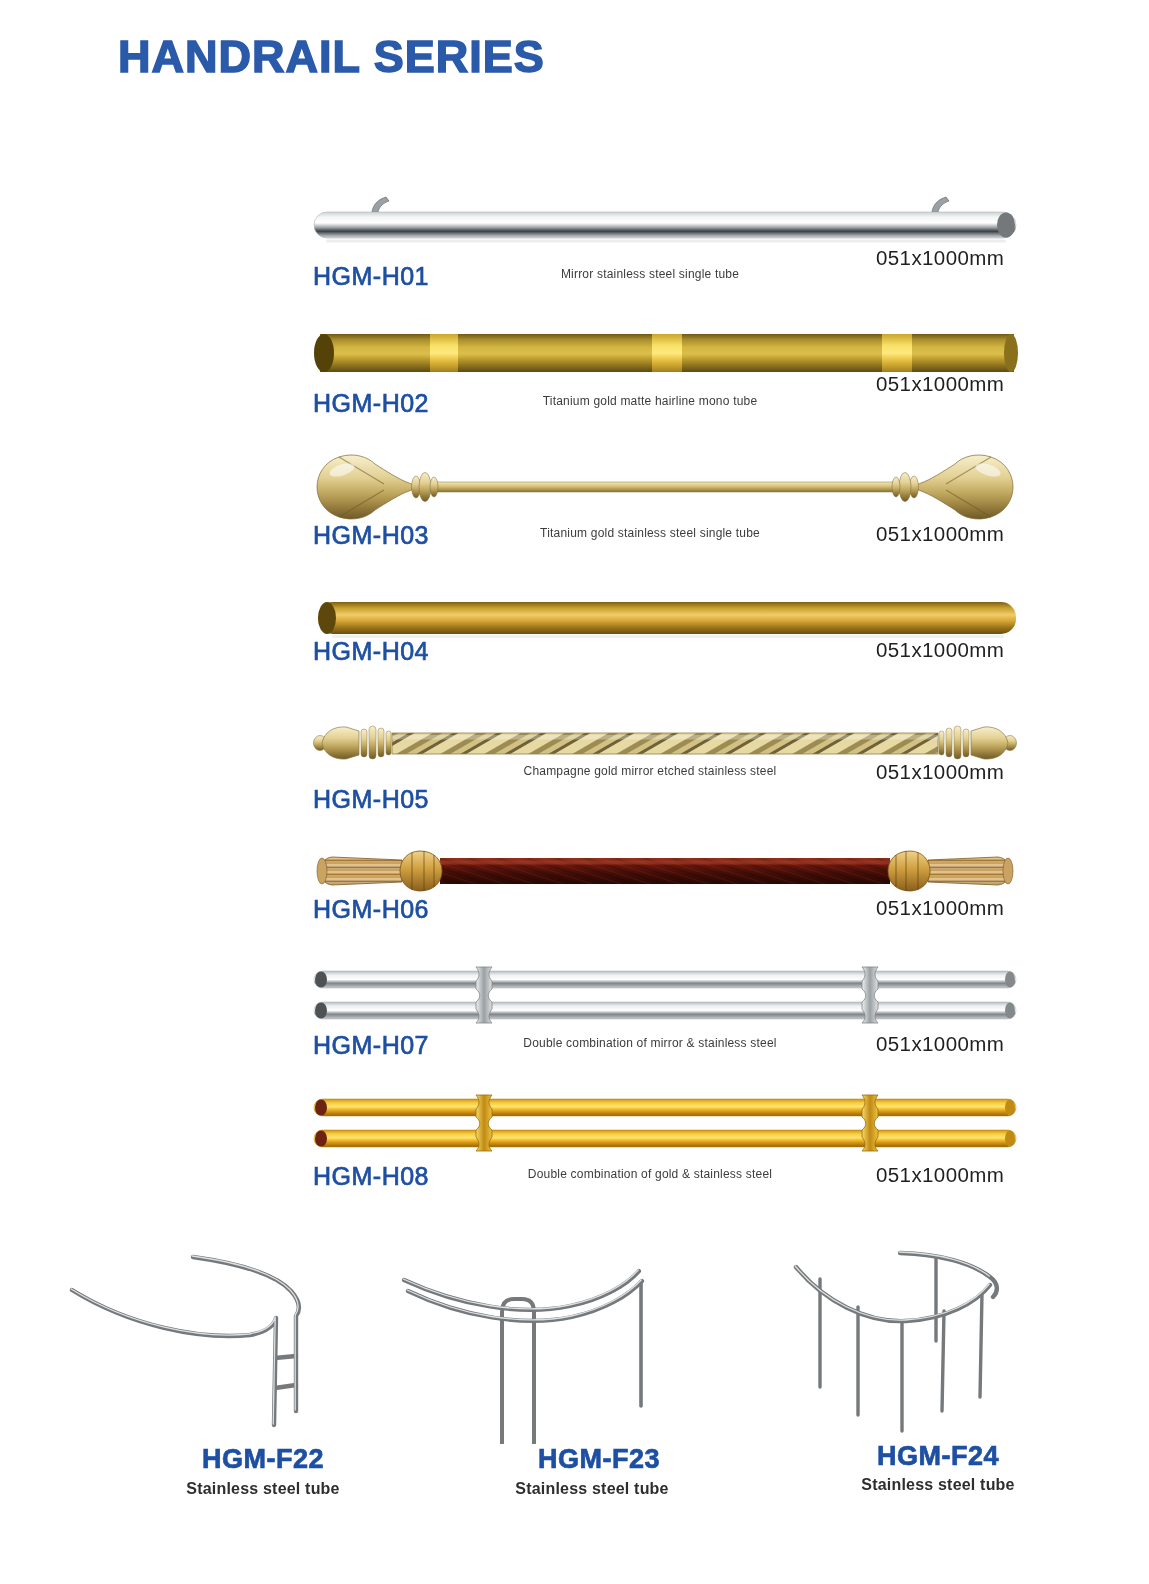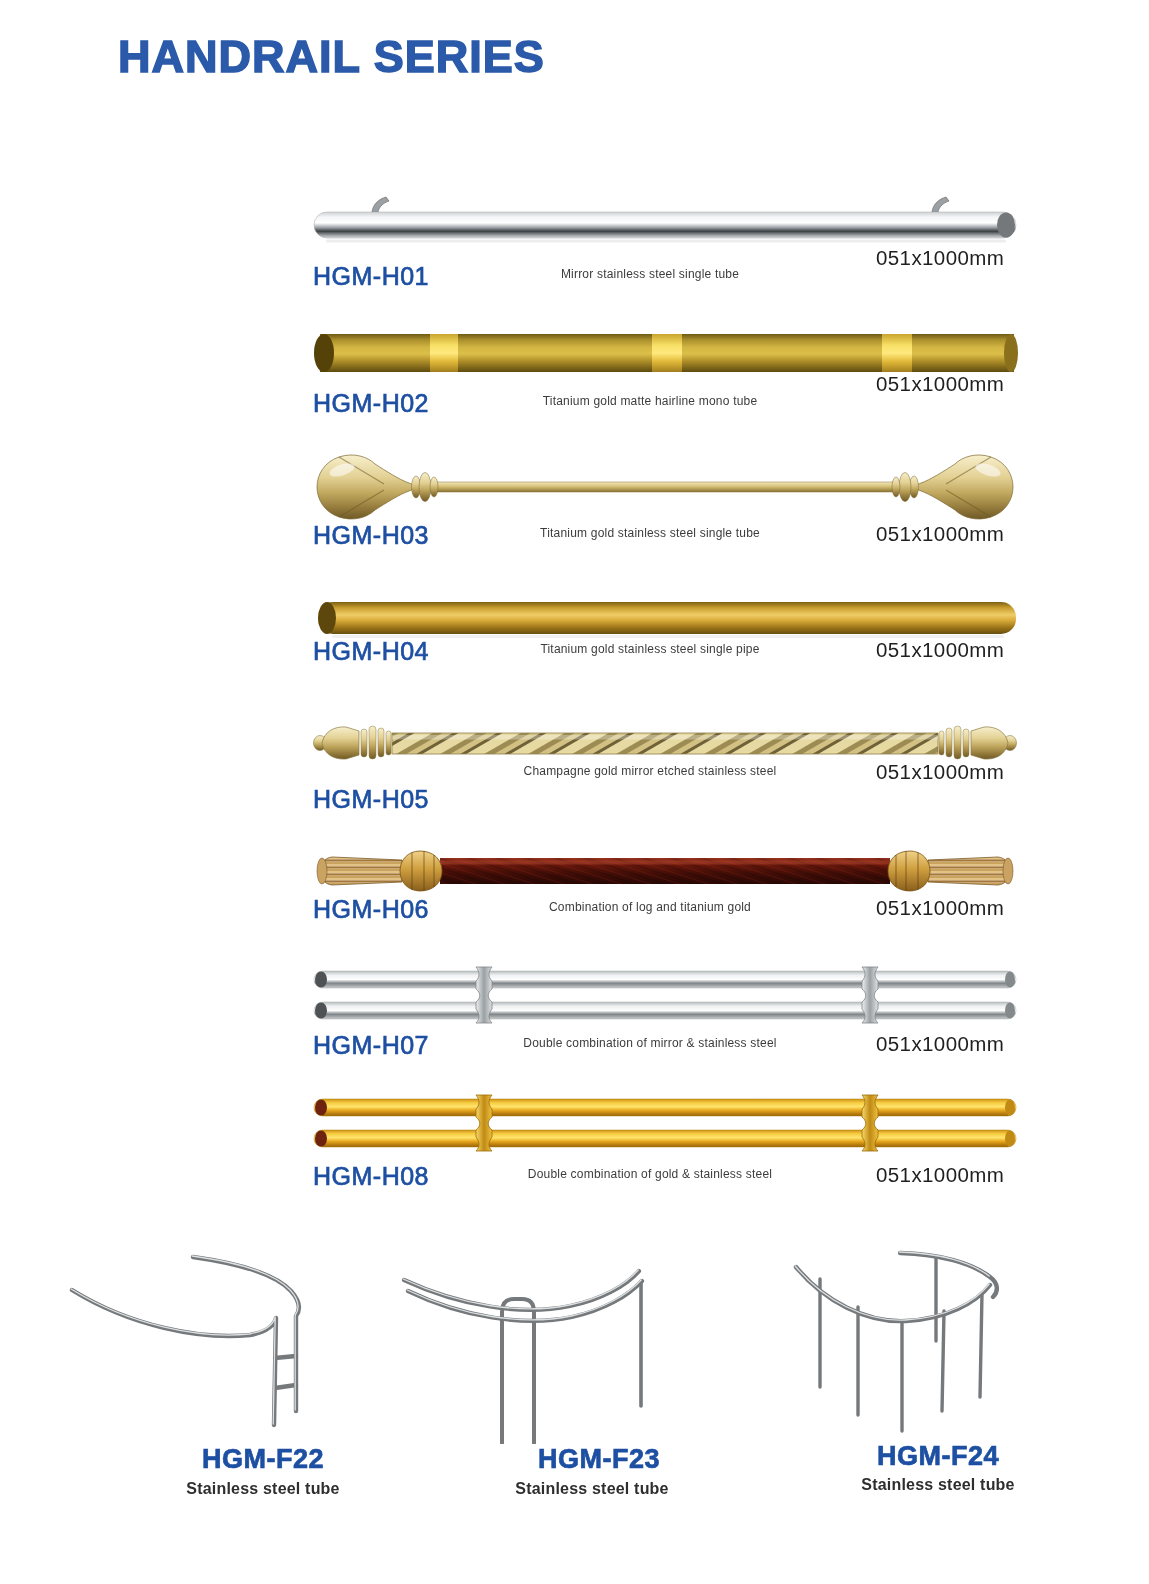--- a/index.html
+++ b/index.html
@@ -245,29 +245,27 @@
   <div class="abs size" style="top:372px">051x1000mm</div>
   <div class="abs code" style="top:389px">HGM-H02</div>
   <div class="abs desc" style="top:394px">Titanium gold matte hairline mono tube</div>
 
   <div class="abs size" style="top:522px">051x1000mm</div>
   <div class="abs code" style="top:521px">HGM-H03</div>
   <div class="abs desc" style="top:526px">Titanium gold stainless steel single tube</div>
 
   <div class="abs size" style="top:638px">051x1000mm</div>
   <div class="abs code" style="top:637px">HGM-H04</div>
-  <div class="abs desc" style="top:642px">Titanium gold stainless steel single pipe</div>
 
   <div class="abs size" style="top:760px">051x1000mm</div>
   <div class="abs code" style="top:785px">HGM-H05</div>
   <div class="abs desc" style="top:764px">Champagne gold mirror etched stainless steel</div>
 
   <div class="abs size" style="top:896px">051x1000mm</div>
   <div class="abs code" style="top:895px">HGM-H06</div>
-  <div class="abs desc" style="top:900px">Combination of log and titanium gold</div>
 
   <div class="abs size" style="top:1032px">051x1000mm</div>
   <div class="abs code" style="top:1031px">HGM-H07</div>
   <div class="abs desc" style="top:1036px">Double combination of mirror &amp; stainless steel</div>
 
   <div class="abs size" style="top:1163px">051x1000mm</div>
   <div class="abs code" style="top:1162px">HGM-H08</div>
   <div class="abs desc" style="top:1167px">Double combination of gold &amp; stainless steel</div>
 
   <svg class="abs" style="left:58px;top:1243px" width="272" height="196" viewBox="0 0 272 196" fill="none" stroke-linecap="round" stroke-linejoin="round">

